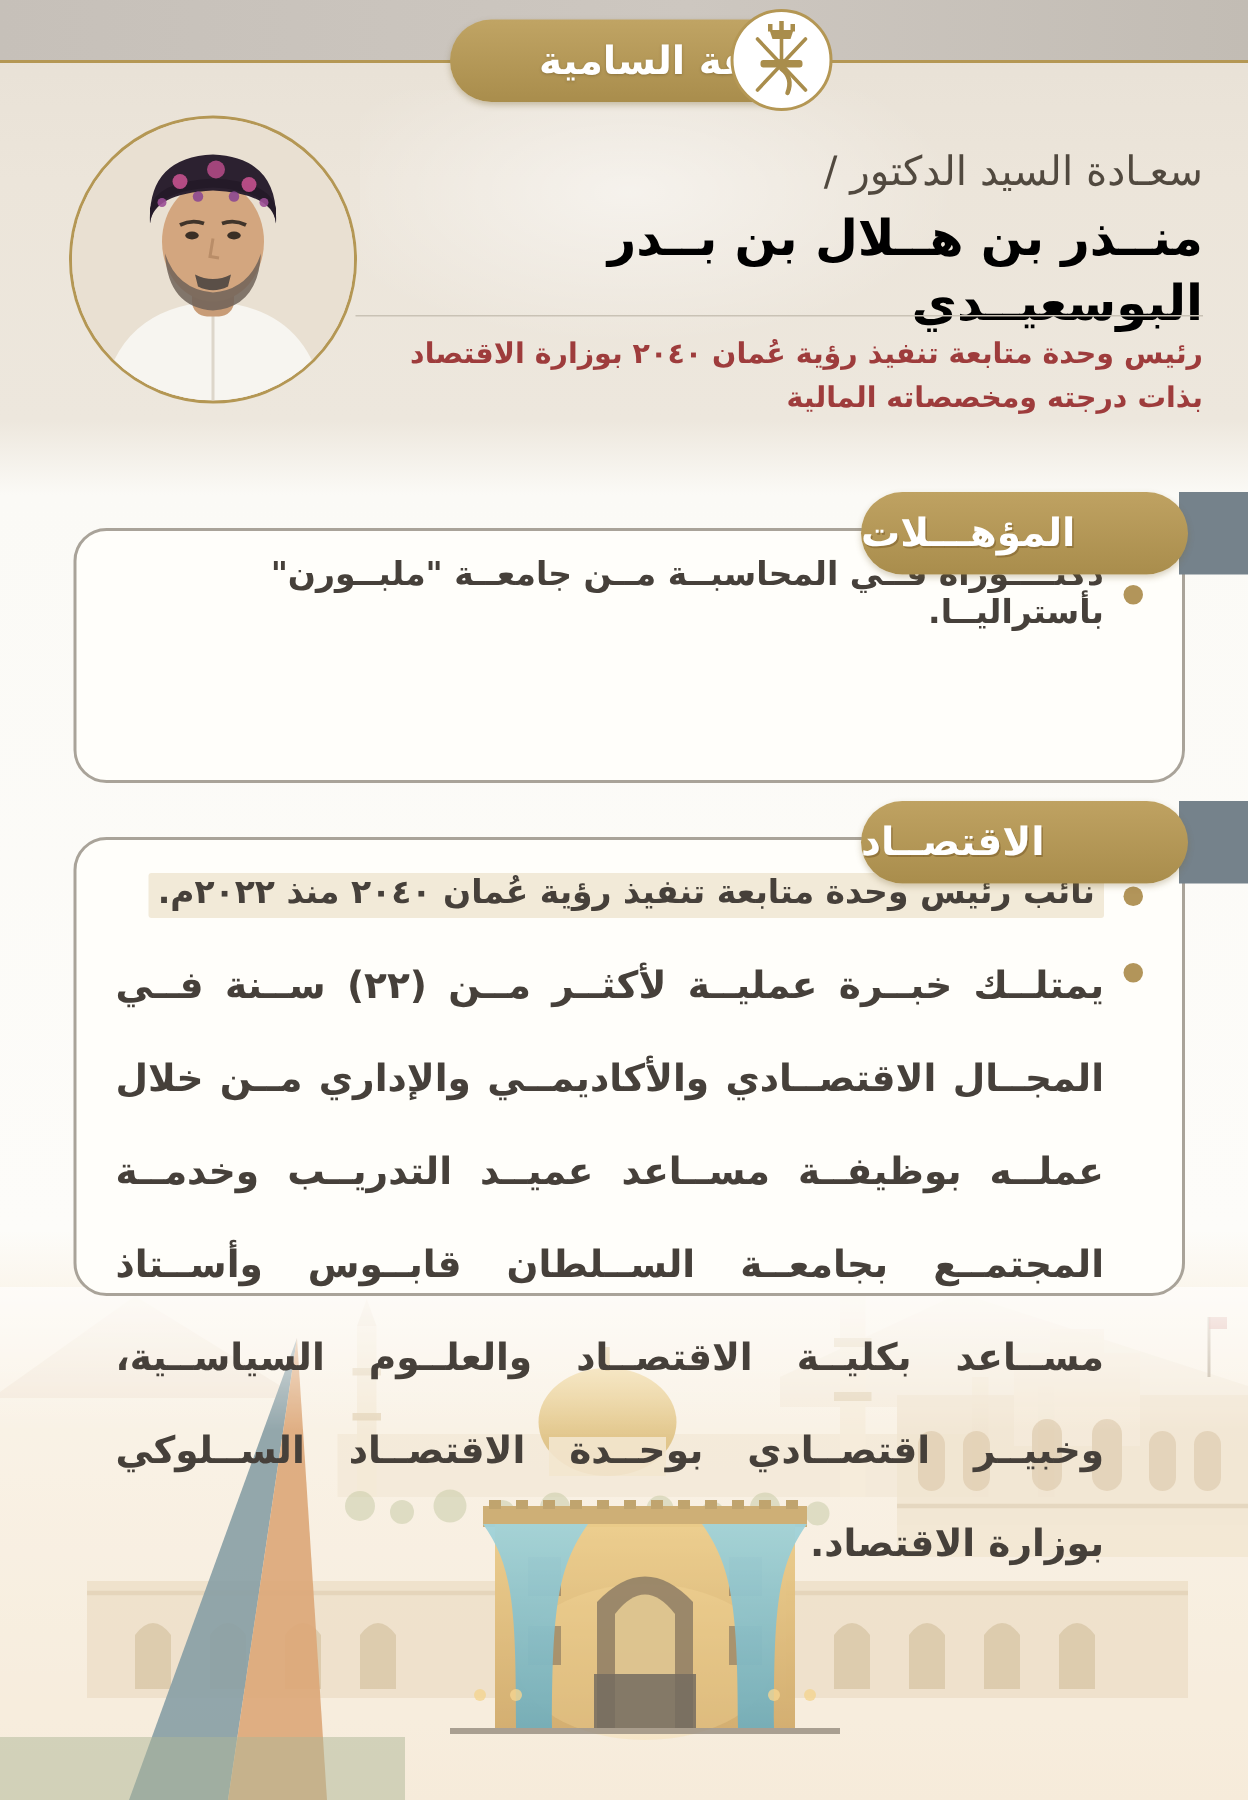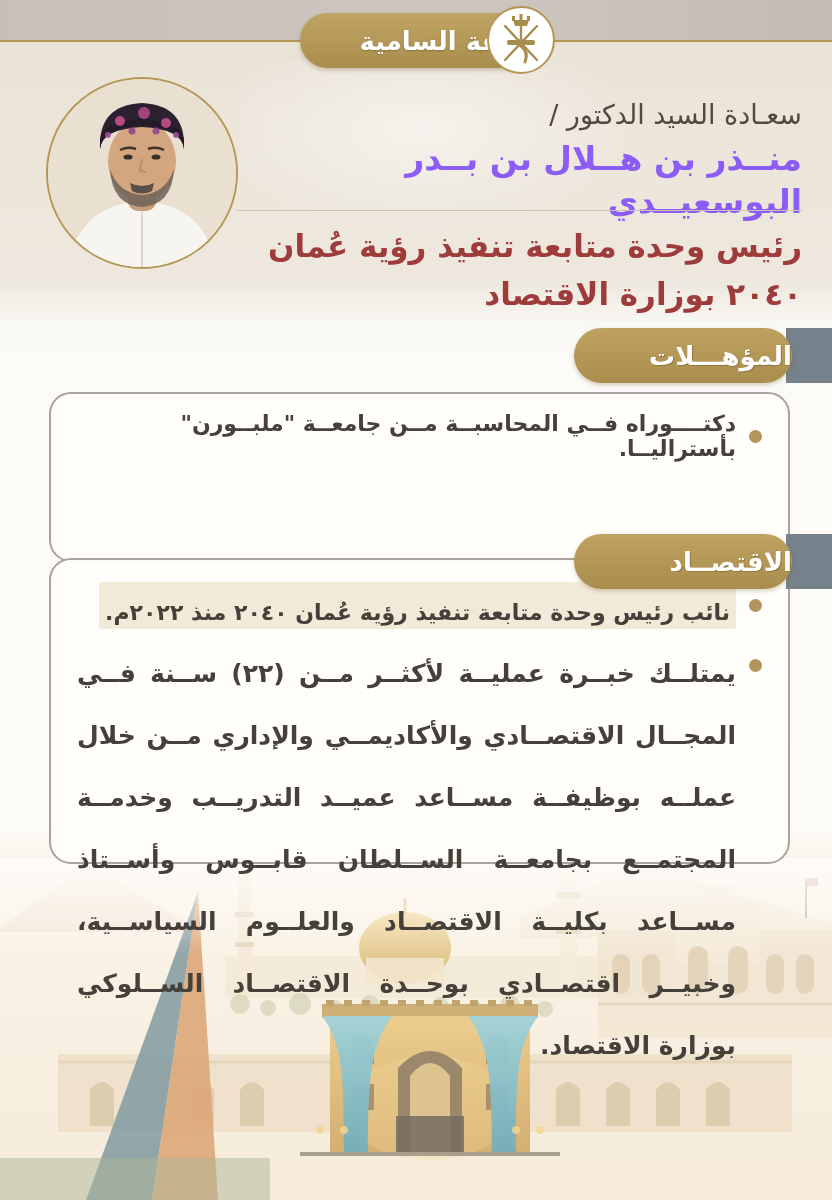--- a/index.html
+++ b/index.html
@@ -21,46 +21,46 @@
   .emblem-circle{position:absolute;right:-12px;top:-7px;width:68px;height:68px;border-radius:50%;
     background:#fff;border:2px solid #b49754;box-sizing:border-box;
     display:flex;align-items:center;justify-content:center;}
   
   .avatar{position:absolute;top:77px;left:46px;width:192px;height:192px;border-radius:50%;
     border:2px solid #b49754;background:#e9e1d4;box-sizing:border-box;overflow:hidden;}
   .watermark{position:absolute;top:60px;left:240px;width:400px;height:170px;
     background:radial-gradient(ellipse at 45% 40%,rgba(255,255,255,.5),rgba(255,255,255,0) 70%);}
   .name-block{position:absolute;top:98px;right:30px;width:575px;direction:rtl;text-align:right;}
   .honorific{font-size:27px;color:#51493f;line-height:1.25;}
-  .person-name{font-size:33px;font-weight:bold;color:#8b5cf6;line-height:1.3;margin-top:6px;}
+  .person-name{font-size:33px;font-weight:bold;color:#000000;line-height:1.3;margin-top:6px;}
   .name-sep{position:absolute;top:210px;right:30px;width:565px;height:1px;background:#c9c2b5;}
   .role{position:absolute;top:222px;right:30px;width:575px;direction:rtl;text-align:right;
-    color:#9e3c3c;font-weight:bold;font-size:31px;line-height:1.55;}
+    color:#9e3c3c;font-weight:bold;font-size:19px;line-height:1.55;}
   
   .sec-head{position:absolute;right:0;width:832px;height:55px;z-index:6;}
   .sec-gray{position:absolute;right:0;top:0;width:46px;height:55px;background:#75828b;}
   .sec-pill{position:absolute;right:40px;top:0;width:218px;height:55px;border-radius:28px;
     background:linear-gradient(180deg,#bfa262,#a98d4c);box-shadow:0 2px 4px rgba(120,100,50,.3);
-    display:flex;align-items:center;justify-content:flex-end;}
+    display:flex;align-items:center;justify-content:flex-start;}
   .sec-pill span{color:#fff;font-weight:bold;font-size:26px;direction:rtl;
     text-shadow:1px 1px 0 rgba(140,110,55,.8);}
   .head1{top:328px;} .head2{top:534px;}
   
   .card{position:absolute;left:49px;width:741px;background:rgba(255,254,250,.96);
     border:2px solid #a9a399;border-radius:22px;box-sizing:border-box;z-index:4;
     padding:16px 26px 14px 26px;direction:rtl;}
-  .card1{top:352px;height:170px;margin-top:40px;}
+  .card1{top:352px;height:170px;}
   .card2{top:558px;height:306px;}
   .li{display:flex;align-items:center;gap:13px;color:#46403a;font-weight:bold;font-size:22px;}
   .card1 .li{min-height:44px;margin:1px 0;}
   .dot{flex:0 0 auto;width:13px;height:13px;border-radius:50%;background:#b2955a;}
   .li-para{align-items:flex-start;margin-top:14px;}
   .li-para .dot{margin-top:16px;}
   .para-text{text-align:justify;line-height:62px;font-size:25px;}
-  .hl{background:#f2ead8;padding:18px 6px 4px 6px;border-radius:2px;}
+  .hl{background:#f2ead8;padding:1px 6px 4px 6px;border-radius:2px;}
   .li-hl{margin-top:6px;}
   
   .collage{position:absolute;left:0;top:858px;width:832px;height:342px;z-index:1;}
 </style>
 </head>
 <body>
 
 <div class="top-band"></div>
 <div class="gold-line"></div>
 <div class="watermark"></div>
@@ -121,20 +121,21 @@
   </svg>
 </div>
 
 <div class="name-block">
   <div class="honorific">سعـادة السيد الدكتور /</div>
   <div class="person-name">منــذر بن هــلال بن بــدر البوسعيــدي</div>
 </div>
 <div class="name-sep"></div>
 <div class="role">
   <div>رئيس وحدة متابعة تنفيذ رؤية عُمان ٢٠٤٠ بوزارة الاقتصاد</div>
+  <div>بذات درجته ومخصصاته المالية</div>
 </div>
 
 <div class="sec-head head1">
   <div class="sec-gray"></div>
   <div class="sec-pill">
     <span>المؤهـــلات</span>
   </div>
 </div>
 <div class="card card1">
   <div class="li">

